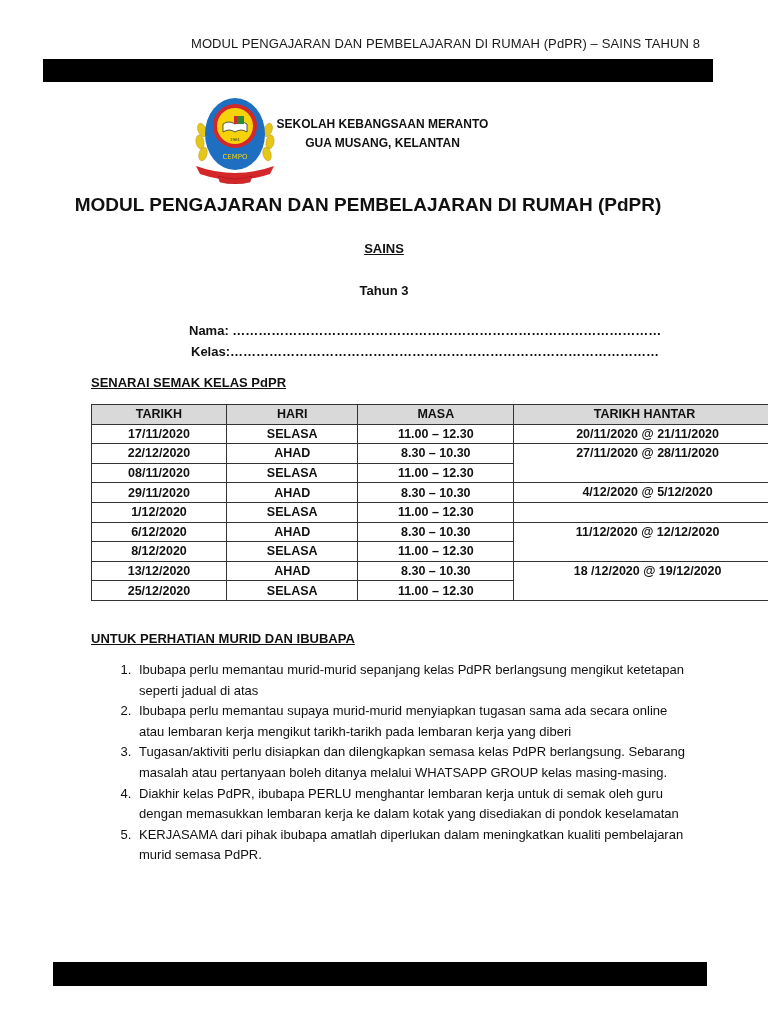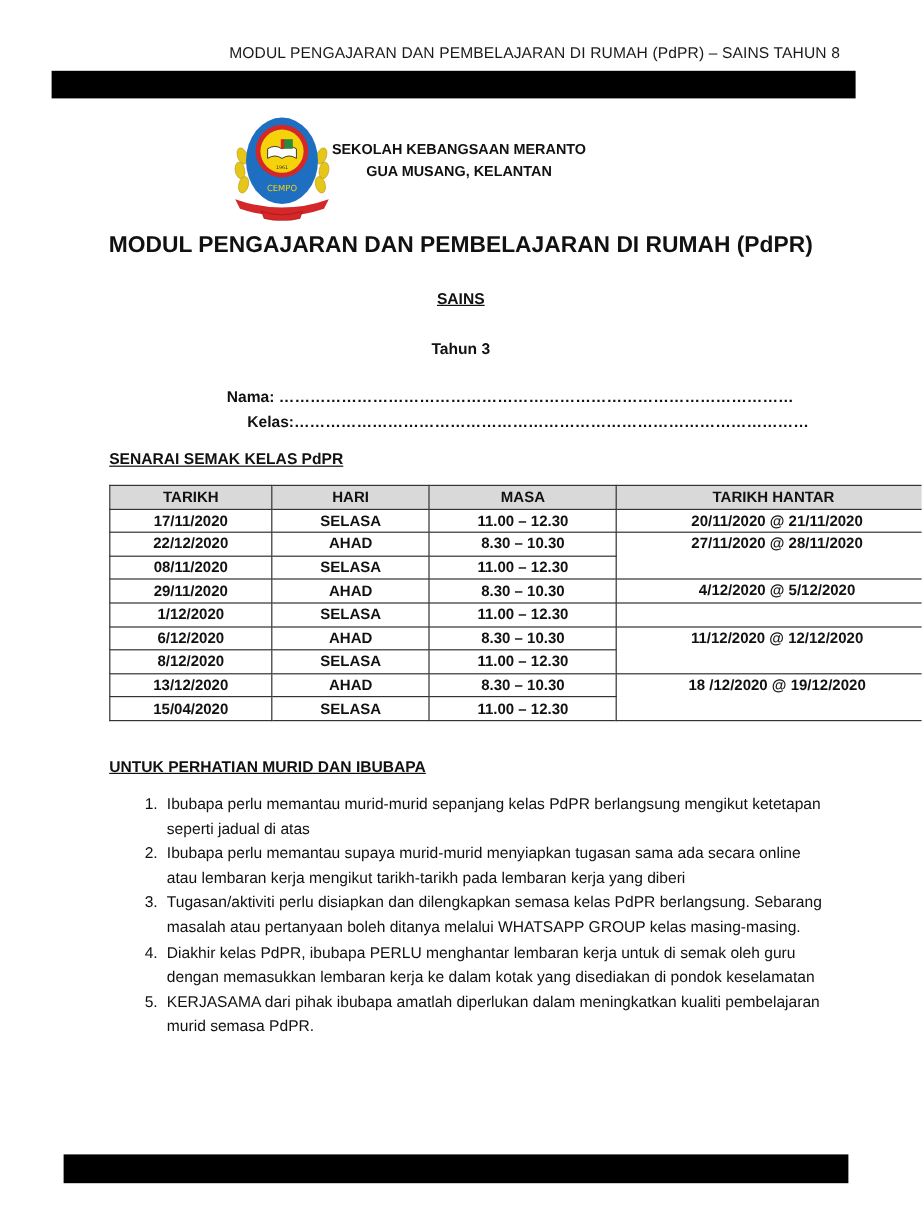--- a/index.html
+++ b/index.html
@@ -14,34 +14,34 @@
     }
     .bar-top { left: 43px; top: 59px; width: 670px; height: 23px; background: #000; }
     .bar-bottom { left: 53px; top: 962px; width: 654px; height: 24px; background: #000; }
 
     .logo { left: 190px; top: 92px; width: 90px; height: 92px; }
     .school-name {
       left: 270px; top: 115px; width: 225px; text-align: center;
       font-weight: bold; font-size: 12px; line-height: 19px;
     }
     .main-title {
-      left: 60px; top: 194px; width: 648px; text-align: center;
+      left: 44px; top: 194px; width: 648px; text-align: center;
       font-weight: bold; font-size: 19px;
     }
     .subject {
       left: 60px; top: 241px; width: 648px; text-align: center;
       font-weight: bold; font-size: 13px; text-decoration: underline;
     }
     .year {
       left: 60px; top: 283px; width: 648px; text-align: center;
       font-weight: bold; font-size: 13px;
     }
     .field-line { font-weight: bold; font-size: 13px; white-space: nowrap; }
     .name-line { left: 189px; top: 323px; }
-    .class-line { left: 206px; top: 344px; }
+    .class-line { left: 191px; top: 344px; }
 
     .section-title {
       left: 91px; font-weight: bold; font-size: 13px; text-decoration: underline;
     }
     .sec1 { top: 375px; }
     .sec2 { top: 631px; }
 
     table.schedule {
       position: absolute; left: 91px; top: 404px; width: 685px;
       border-collapse: collapse; font-size: 12.5px; font-weight: bold;
@@ -166,21 +166,21 @@
       <td class="c">SELASA</td>
       <td class="c">11.00 – 12.30</td>
     </tr>
     <tr>
       <td class="c">13/12/2020</td>
       <td class="c">AHAD</td>
       <td class="c">8.30 – 10.30</td>
       <td class="sub" rowspan="2">18 /12/2020 @ 19/12/2020</td>
     </tr>
     <tr>
-      <td class="c">15/04/2020</td>
+      <td class="c">25/12/2020</td>
       <td class="c">SELASA</td>
       <td class="c">11.00 – 12.30</td>
     </tr>
   </tbody>
 </table>
 
 <div class="abs section-title sec2">UNTUK PERHATIAN MURID DAN IBUBAPA</div>
 
 <ol class="notes">
   <li>Ibubapa perlu memantau murid-murid sepanjang kelas PdPR berlangsung mengikut ketetapan seperti jadual di atas</li>

